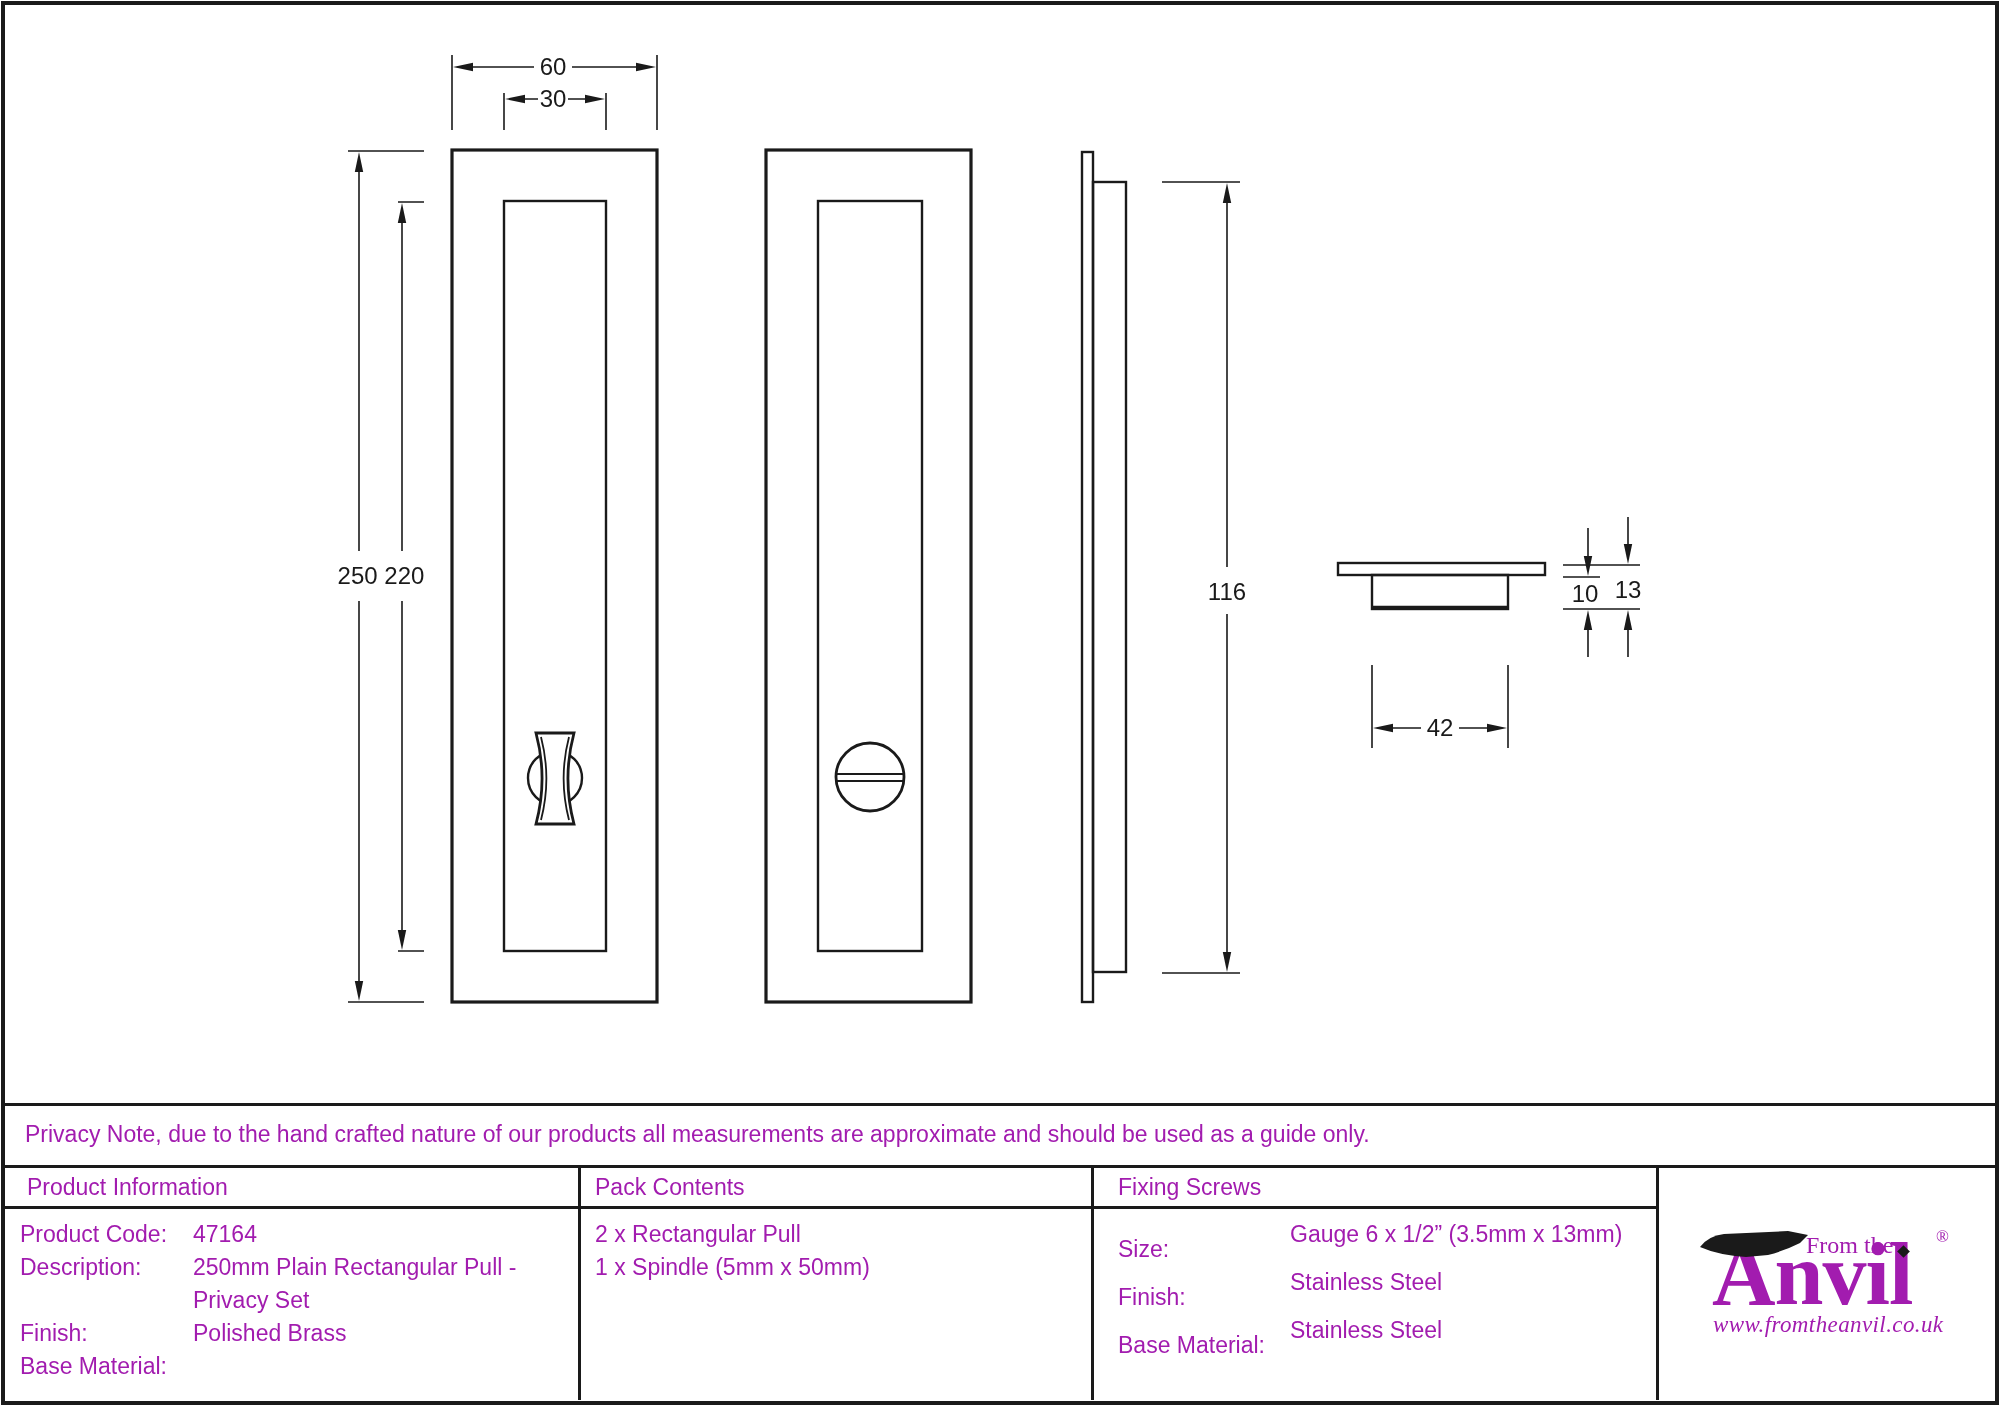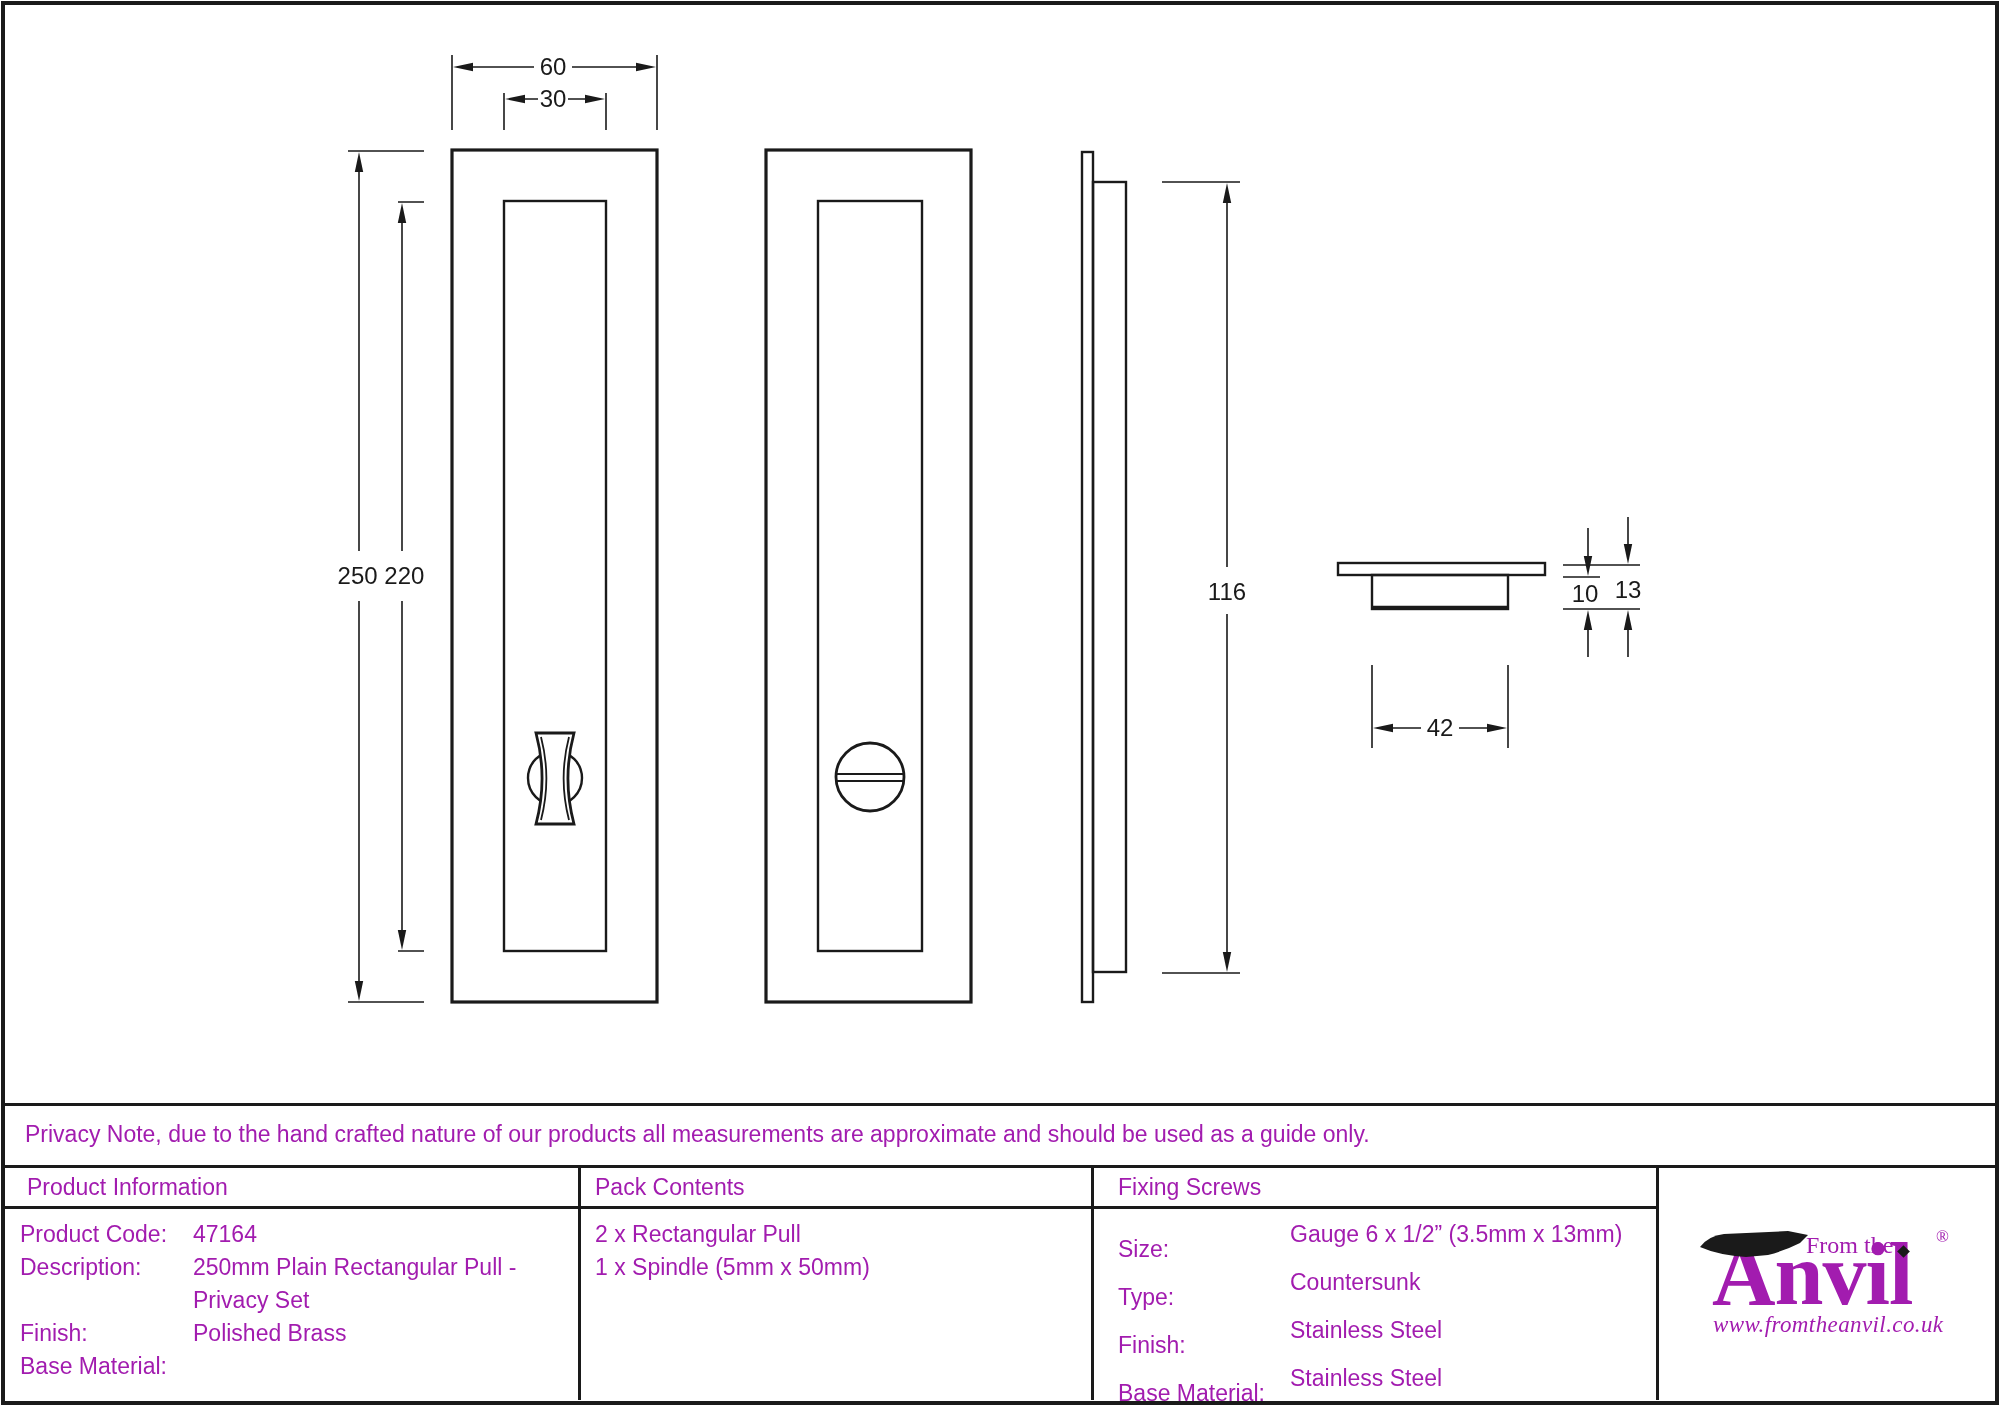--- a/index.html
+++ b/index.html
@@ -161,24 +161,20 @@
     <div>2 x Rectangular Pull</div>
     <div>1 x Spindle (5mm x 50mm)</div>
   </div>
 
   <div class="col" style="left:1118px;width:535px;">
     <div class="row fx">
       <div class="lbl">Size:</div>
       <div class="val">Gauge 6 x 1/2” (3.5mm x 13mm)</div>
     </div>
     <div class="row fx">
-      <div class="lbl">Type:</div>
-      <div class="val">Countersunk</div>
-    </div>
-    <div class="row fx">
       <div class="lbl">Finish:</div>
       <div class="val">Stainless Steel</div>
     </div>
     <div class="row fx">
       <div class="lbl">Base Material:</div>
       <div class="val">Stainless Steel</div>
     </div>
   </div>
 
   <div class="logo">

